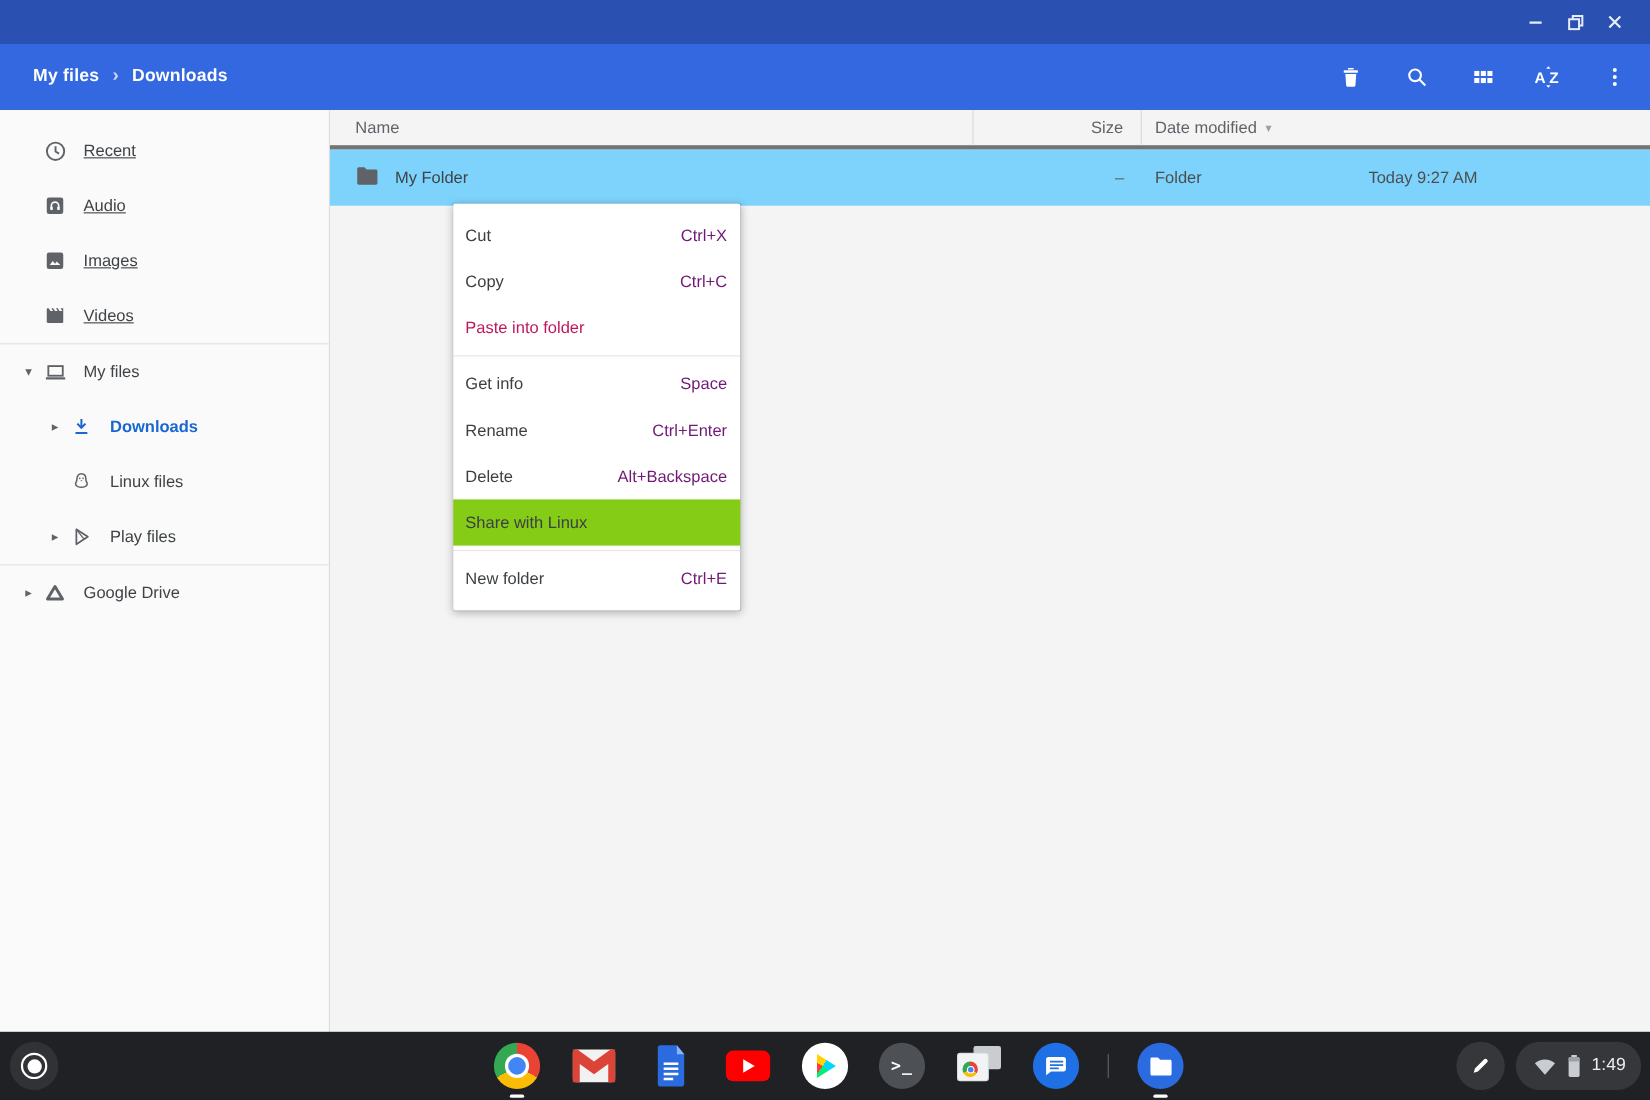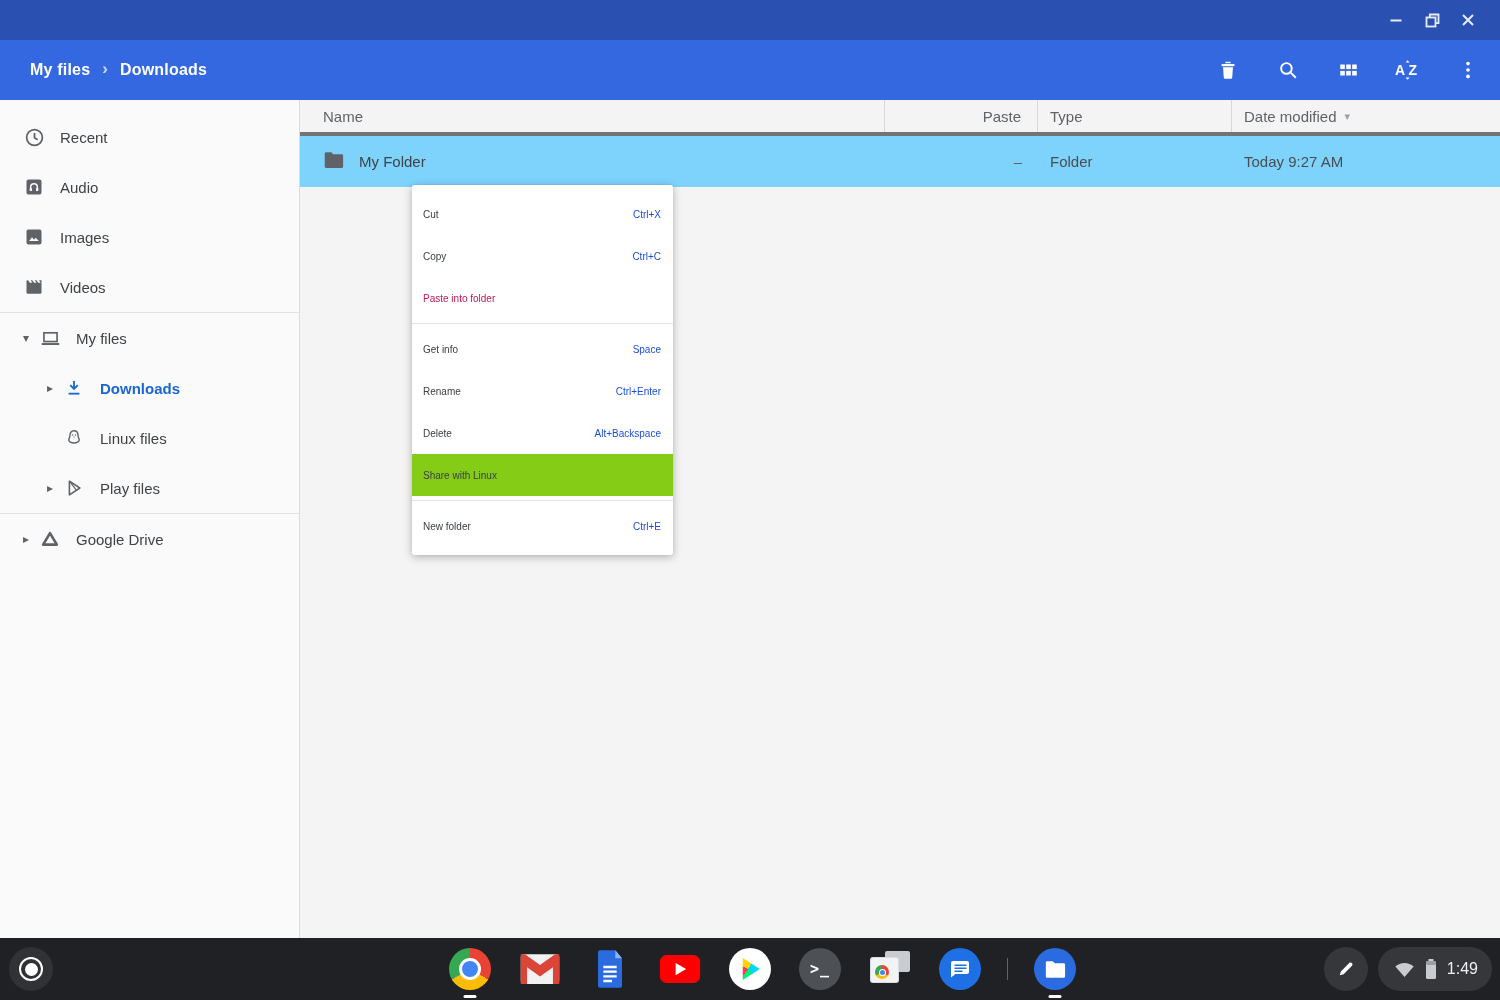--- a/index.html
+++ b/index.html
@@ -21,21 +21,21 @@
 
   
   .content { display:flex; height:838px; }
 
   
   .sidebar { width:300px; background:#fafafa; border-right:1px solid #dcdcdc; padding-top:12px; flex-shrink:0; }
   .side-row { height:50px; display:flex; align-items:center; font-size:15px; color:#3f4346; cursor:default; }
   .side-row .chev { width:24px; display:flex; justify-content:center; color:#5f6368; font-size:12px; flex-shrink:0; }
   .side-row .sicon { width:24px; height:24px; display:flex; align-items:center; justify-content:center; flex-shrink:0; }
   .side-row .slabel { margin-left:14px; white-space:nowrap; }
-  .lv0 { padding-left:22px; }            
+  .lv0 { padding-left:38px;text-decoration:underline; }            
   .lv0-tree { padding-left:14px; }       
   .lv1 { padding-left:38px; }            
   .lv1-nochev { padding-left:62px; }     
   .side-divider { height:1px; background:#e2e2e2; margin:0; }
   .side-row.active .slabel { color:#1967d2; font-weight:bold; }
 
   
   .main { flex:1; position:relative; background:#f5f4f5; }
   .list-header { height:36px; display:flex; align-items:center; font-size:15px; color:#5f6368; border-bottom:4px solid #737373; }
   .hc { height:32px; display:flex; align-items:center; }
@@ -47,22 +47,22 @@
 
   .file-row { height:51px; display:flex; align-items:center; background:#7dd3fc; font-size:15px; color:#3f4346; }
   .fc-name { width:585px; padding-left:23px; display:flex; align-items:center; gap:15px; }
   .fc-size { width:153px; text-align:right; padding-right:16px; color:#5f6368; }
   .fc-type { width:194px; padding-left:12px; color:#4a4e52; }
   .fc-date { width:268px; padding-left:12px; color:#4a4e52; }
 
   
   .ctx { position:absolute; left:412px; top:185px; width:261px; background:#fff; border-radius:2px;
          box-shadow:0 2px 8px rgba(0,0,0,.28), 0 0 1px rgba(0,0,0,.2); padding:8px 0; z-index:20; }
-  .mi { height:42px; display:flex; align-items:center; justify-content:space-between; padding:0 12px 0 11px; font-size:10px; color:#3c4043; cursor:default; }
-  .mi .sc { color:#1d4ed8; }
+  .mi { height:42px; display:flex; align-items:center; justify-content:space-between; padding:0 12px 0 11px; font-size:15px; color:#3c4043; cursor:default; }
+  .mi .sc { color:#701a75; }
   .mi.disabled { color:#be185d; }
   .mi.hl { background:#84cc16; }
   .ctx-div { height:1px; background:#e4e4e4; margin:4px 0; }
 
   
   .shelf { height:62px; background:#202124; display:flex; align-items:center; position:relative; }
   .launcher { position:absolute; left:9px; top:9px; width:44px; height:44px; border-radius:50%; background:#303236; display:flex; align-items:center; justify-content:center; }
   .launcher .ring { width:24px; height:24px; border:2px solid #fff; border-radius:50%; display:flex; align-items:center; justify-content:center; }
   .launcher .dot { width:13px; height:13px; background:#fff; border-radius:50%; }
   .apps { position:absolute; left:448px; top:0; height:62px; display:flex; align-items:center; }
@@ -260,24 +260,21 @@
       <span class="slabel">Google Drive</span>
     </div>
   </div>
 
   <div class="main">
     <div class="list-header">
       <div class="hc hc-name">
           <span>Name</span>
         </div>
       <div class="hc hc-size">
-          <span>Paste</span>
-        </div>
-      <div class="hc hc-type">
-          <span>Type</span>
+          <span>Size</span>
         </div>
       <div class="hc hc-date">
         <span>Date modified</span>
           <span class="sort-caret">▾</span>
       </div>
     </div>
 
     <div class="file-row">
       <div class="fc-name">
         <span>

